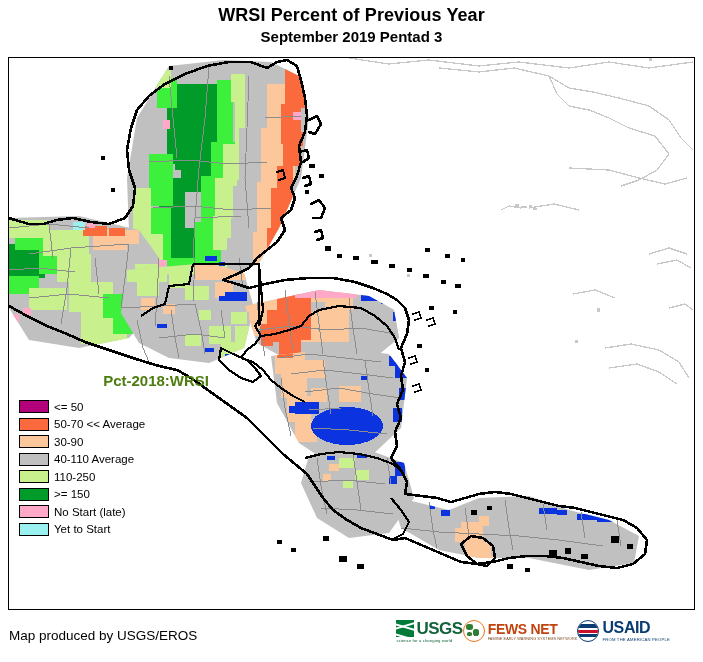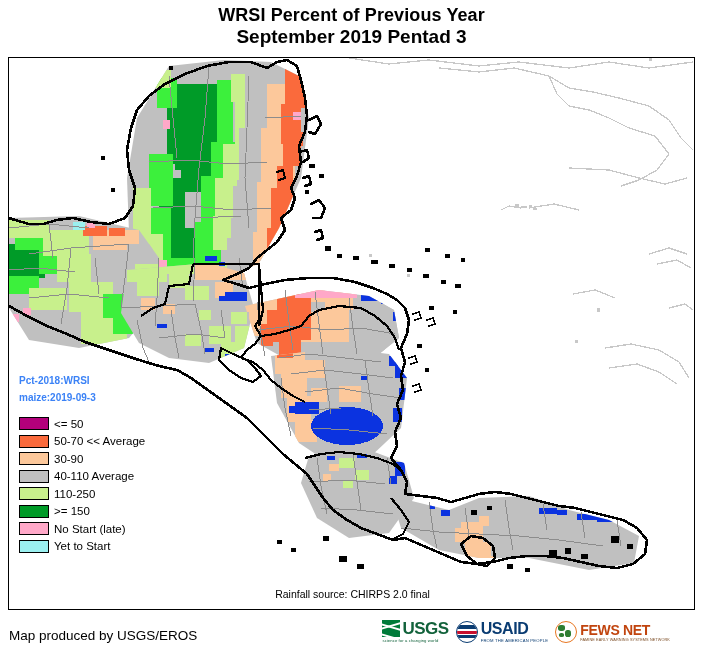--- a/index.html
+++ b/index.html
@@ -16,21 +16,21 @@
     padding-top:4px;
   }
   #main-title{
     font-size:18px;
     font-weight:bold;
     color:#000;
     letter-spacing:0.1px;
     line-height:22px;
   }
   #sub-title{
-    font-size:19px;
+    font-size:15px;
     font-weight:bold;
     color:#000;
     line-height:20px;
     margin-top:1px;
   }
   #map-frame{
     position:absolute;
     left:8px; top:57px;
     width:687px; height:553px;
     border:1.5px solid #000;
@@ -39,25 +39,26 @@
     overflow:hidden;
   }
   #map-svg{position:absolute;left:0;top:0;}
   #legend{
     position:absolute;
     left:10px; top:314px;
     width:190px;
     z-index:40;
   }
   .legend-title{
-    font-size:10px;
+    font-size:15px;
     font-weight:bold;
-    color:#3b82f6;
+    color:#4d7c0f;
     line-height:17px;
     white-space:nowrap;
+    text-align:right;
   }
   .legend-rows{margin-top:9px;}
   .legend-row{
     display:flex;
     align-items:center;
     height:17.5px;
   }
   .swatch{
     width:30px;height:13px;
     border:1px solid #000;
@@ -87,22 +88,21 @@
   #credit{
     position:absolute;
     left:9px; top:16px;
     font-size:13.5px;
     color:#000;
   }
   #logos{
     position:absolute;
     right:6px; top:8px;
     display:flex;
-    align-items:flex-end;
-    gap:7px;
+    align-items:flex-start;
   }
   .logo{display:flex;align-items:center;}
   
   .usgs-wrap{display:flex;flex-direction:column;align-items:flex-start;}
   .usgs-top{display:flex;align-items:center;}
   .usgs-mark{
     width:18px;height:17px;
     background:#007B3A;
     margin-right:2px;
     position:relative;
@@ -545,21 +545,20 @@
       <rect x="268" y="482" width="5" height="4"></rect>
       <rect x="282" y="490" width="5" height="4"></rect>
       <rect x="160" y="8" width="4" height="4"></rect>
       <rect x="92" y="98" width="4" height="4"></rect>
       <rect x="102" y="130" width="4" height="4"></rect>
     </g>
   </svg>
 
   <div id="legend">
     <div class="legend-title">Pct-2018:WRSI</div>
-    <div class="legend-title">maize:2019-09-3</div>
     <div class="legend-rows" id="legend-rows">
         <div class="legend-row">
           <div class="swatch" style="background: rgb(179, 0, 123);"></div>
           <div class="legend-label">&lt;= 50</div>
         </div>
         <div class="legend-row">
           <div class="swatch" style="background: rgb(250, 106, 60);"></div>
           <div class="legend-label">50-70 &lt;&lt; Average</div>
         </div>
         <div class="legend-row">
@@ -582,57 +581,56 @@
           <div class="swatch" style="background: rgb(255, 168, 200);"></div>
           <div class="legend-label">No Start (late)</div>
         </div>
         <div class="legend-row">
           <div class="swatch" style="background: rgb(155, 240, 240);"></div>
           <div class="legend-label">Yet to Start</div>
         </div>
       </div>
   </div>
 
-  <div id="rainfall-source">Rainfall source: CHIRPS 2.0 final</div>
 </div>
 
 <div id="footer">
   <div id="credit">Map produced by USGS/EROS</div>
   <div id="logos">
 
     <div class="logo usgs-wrap">
       <div class="usgs-top">
         <div class="usgs-mark">
           <i style="top:3px;transform:rotate(16deg)"></i>
           <i style="top:8px;transform:rotate(-16deg)"></i>
           <i style="top:13px;transform:rotate(16deg)"></i>
         </div>
         <div class="usgs-text">USGS</div>
       </div>
       <div class="usgs-tag">science for a changing world</div>
+    </div>
+
+    <div class="logo fews-wrap">
+      <div class="fews-globe">
+        <div class="cont" style="left:2px;top:3px;width:7px;height:6px;"></div>
+        <div class="cont" style="left:9px;top:8px;width:6px;height:7px;"></div>
+        <div class="cont" style="left:3px;top:11px;width:5px;height:4px;"></div>
+      </div>
+      <div class="fews-txt">
+        <div class="fews-main">FEWS NET</div>
+        <div class="fews-sub">FAMINE EARLY WARNING SYSTEMS NETWORK</div>
+      </div>
     </div>
 
     <div class="logo usaid-wrap">
       <div class="usaid-seal">
         <div class="bar b1"></div>
           <div class="bar b2"></div>
           <div class="bar b3"></div>
       </div>
       <div class="usaid-txt">
         <div class="usaid-main">USAID</div>
         <div class="usaid-sub">FROM THE AMERICAN PEOPLE</div>
       </div>
     </div>
 
-    <div class="logo fews-wrap">
-      <div class="fews-globe">
-        <div class="cont" style="left:2px;top:3px;width:7px;height:6px;"></div>
-        <div class="cont" style="left:9px;top:8px;width:6px;height:7px;"></div>
-        <div class="cont" style="left:3px;top:11px;width:5px;height:4px;"></div>
-      </div>
-      <div class="fews-txt">
-        <div class="fews-main">FEWS NET</div>
-        <div class="fews-sub">FAMINE EARLY WARNING SYSTEMS NETWORK</div>
-      </div>
-    </div>
-
   </div>
 </div>
 
 </body></html>

